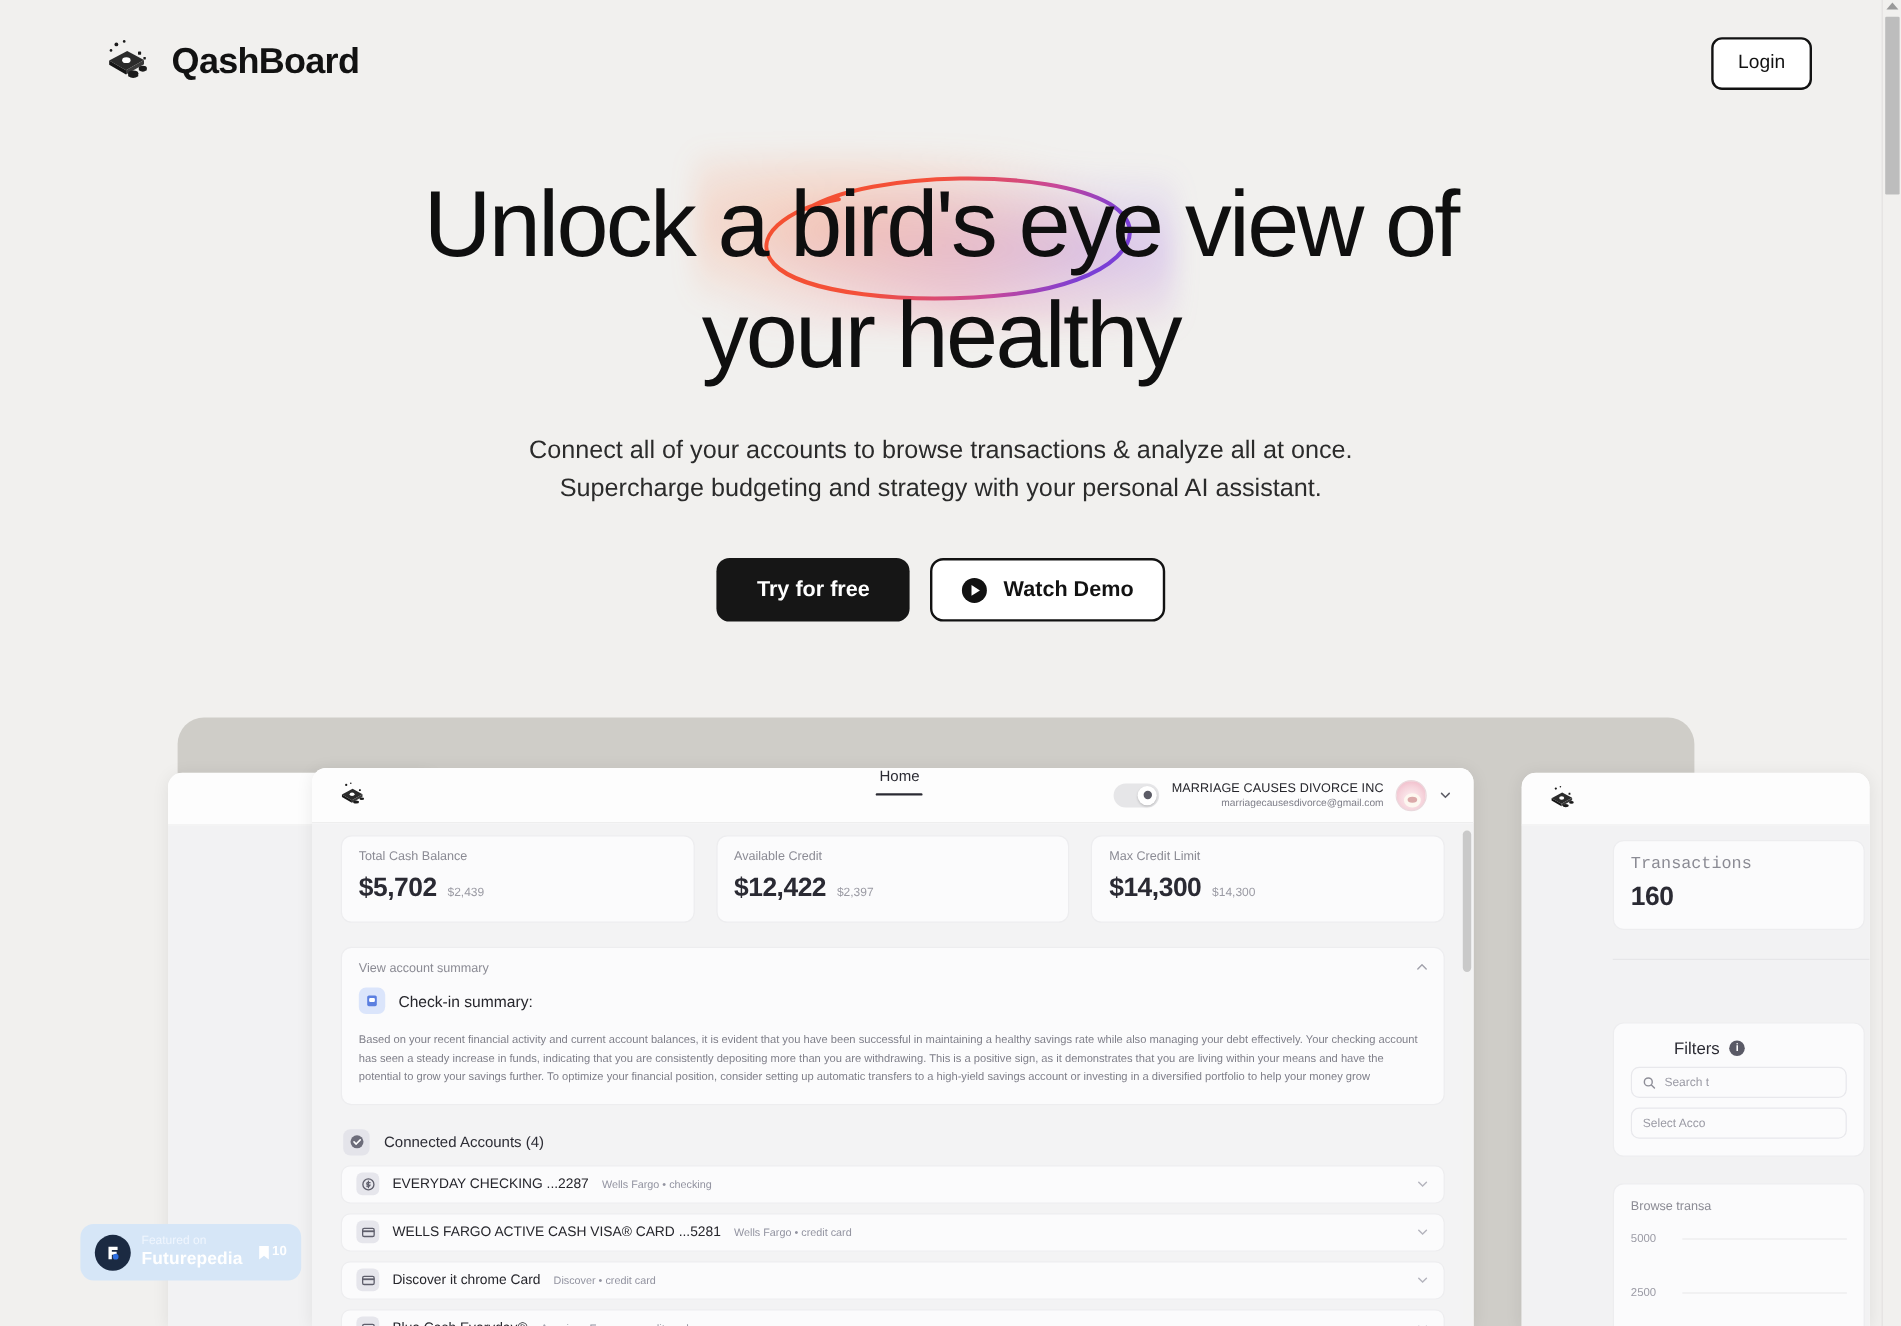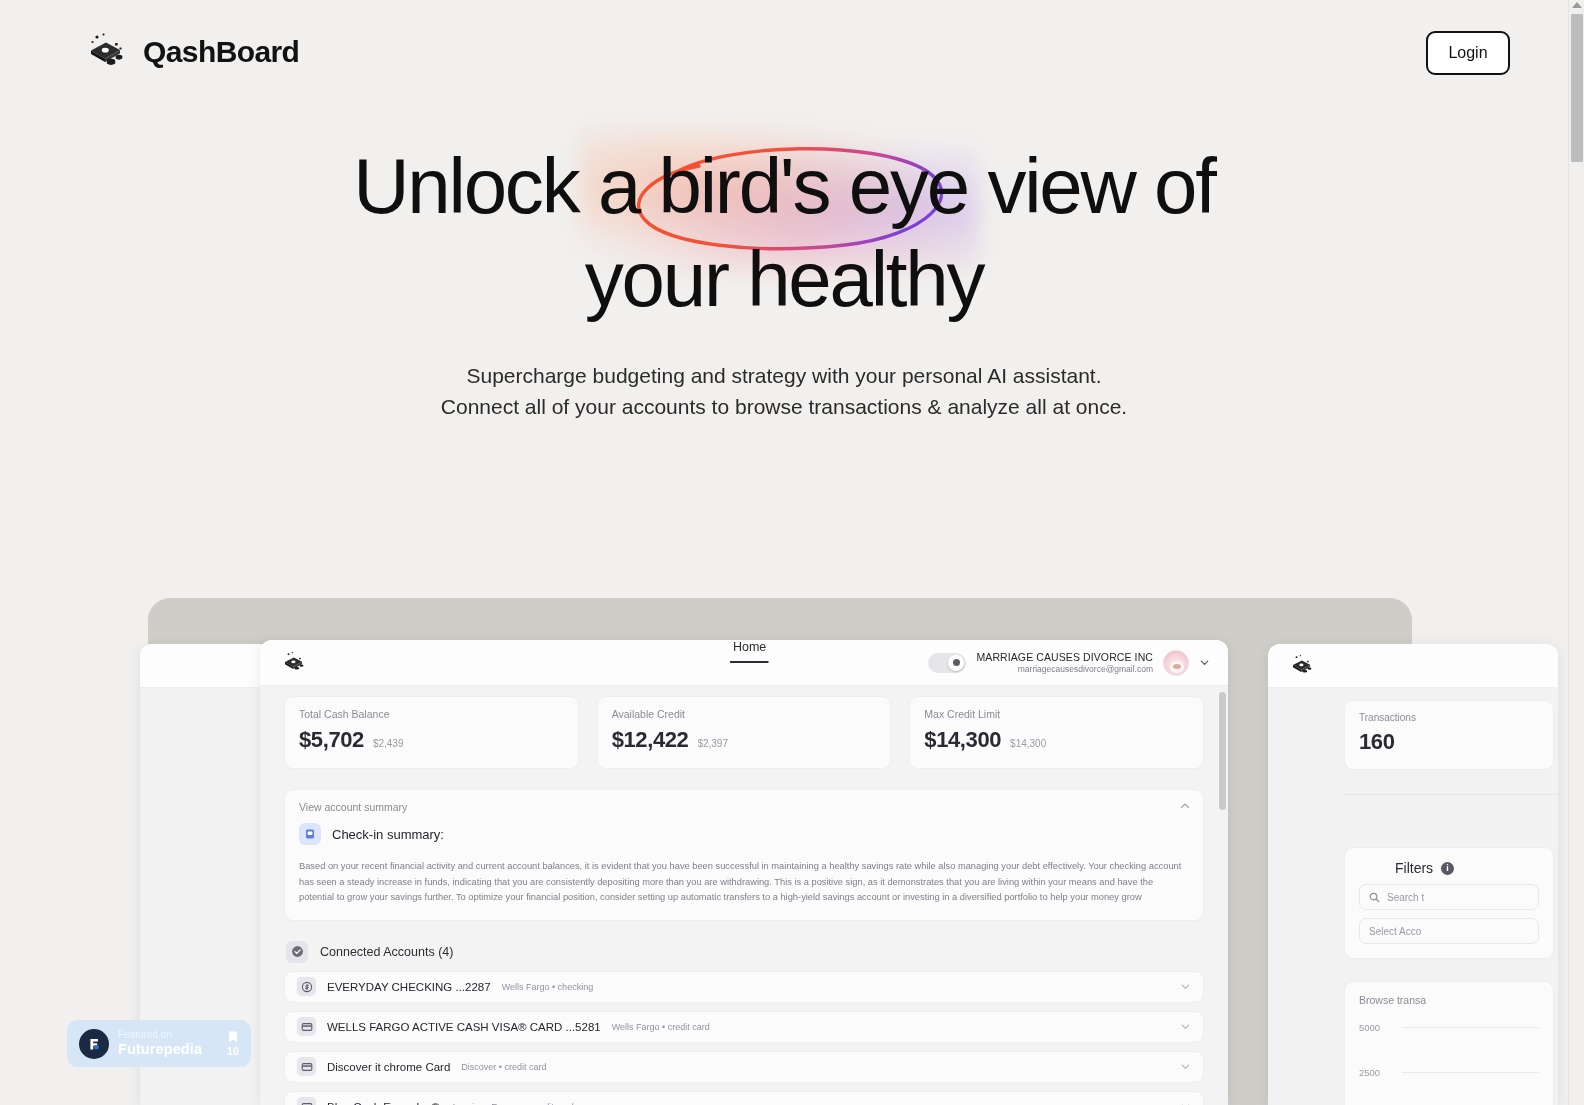--- a/index.html
+++ b/index.html
@@ -291,21 +291,21 @@
   }
   .right-body {
     height: 417px; background: #f2f2f3; padding: 12px 0 0 76px;
     position: relative; overflow: hidden;
   }
   .tx-card {
     background: #fbfbfc; border: 1px solid #ededef;
     border-radius: 9px; padding: 11px 14px 14px 14px;
     width: 210px;
   }
-  .tx-label { font-size: 10px; color: #8b8b94; }
+  .tx-label { font-size: 14px; color: #8b8b94; font-family: Liberation Mono, monospace; }
   .tx-value { font-size: 22px; font-weight: 800; color: #2a2a33; margin-top: 6px; letter-spacing:-0.4px;}
   .divider-line { height:1px; background:#e6e6e8; margin: 24px 0 0 0; width: 240px; }
   .filters-card {
     margin-top: 52px; background: #fbfbfc; border: 1px solid #ededef;
     border-radius: 9px; padding: 12px 14px 14px 14px; width: 210px;
   }
   .filters-head { display:flex; align-items:center; gap: 8px; margin-left: 36px; }
   .filters-title { font-size: 14px; color: #2b2b33; }
   .info-dot {
     width: 13px; height: 13px; border-radius: 50%; background: #5a5a66;
@@ -335,21 +335,21 @@
     z-index: 20;
   }
   .fp-logo {
     width: 30px; height: 30px; border-radius: 50%; background: #1b2a42;
     display:flex; align-items:center; justify-content:center; flex:none;
   }
   .fp-text { line-height: 1.15; }
   .fp-top { font-size: 10px; color: #f3f8ff; opacity: .88; }
   .fp-bottom { font-size: 14.5px; color: #ffffff; font-weight: 700; letter-spacing: .1px; }
   .fp-right {
-    margin-left: auto; display: flex; flex-direction: column;
+    margin-left: auto; display: flex; flex-direction: row;
     gap: 1px;
   }
   .fp-count { font-size: 11px; color: #ffffff; font-weight: 700; }
 </style>
 </head>
 <body>
 
 <div class="page">
 
   <div class="site-header">
@@ -386,22 +386,32 @@
             <stop offset="45%" stop-color="#f4503a"></stop>
             <stop offset="78%" stop-color="#c7479a"></stop>
             <stop offset="100%" stop-color="#7a3fd6"></stop>
           </linearGradient>
         </defs>
         <path d="M78 30 C130 -2 280 -4 330 26 C372 52 330 92 250 101 C160 111 72 100 50 76 C30 54 60 30 104 22" fill="none" stroke="url(#annoGrad)" stroke-width="3.4" stroke-linecap="round"></path>
       </svg>
       <h1 class="headline">Unlock a bird's eye view of your healthy</h1>
     </div>
     <div class="subhead">
+      <div>Connect all of your accounts to browse transactions &amp; analyze all at once.</div>
       <div>Supercharge budgeting and strategy with your personal AI assistant.</div>
-      <div>Connect all of your accounts to browse transactions &amp; analyze all at once.</div>
+    </div>
+    <div class="cta-row">
+      <button class="btn-primary">Try for free</button>
+      <button class="btn-secondary">
+        <svg width="22" height="22" viewBox="0 0 22 22">
+          <circle cx="11" cy="11" r="10.4" fill="#121212"></circle>
+          <path d="M8.6 6.6 L15.6 11 L8.6 15.4 Z" fill="#ffffff"></path>
+        </svg>
+        <span>Watch Demo</span>
+      </button>
     </div>
   </div>
 
   <div class="showcase">
     <div class="showcase-tray"></div>
 
     <div class="win win-side-left">
       <div class="side-topbar">
         <div class="mini-avatar"></div>
         <svg class="chevron" viewBox="0 0 12 12">

